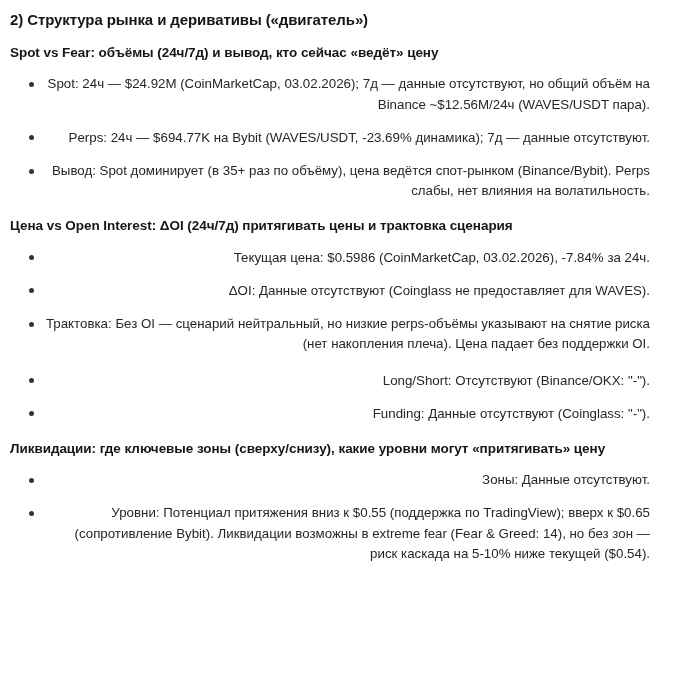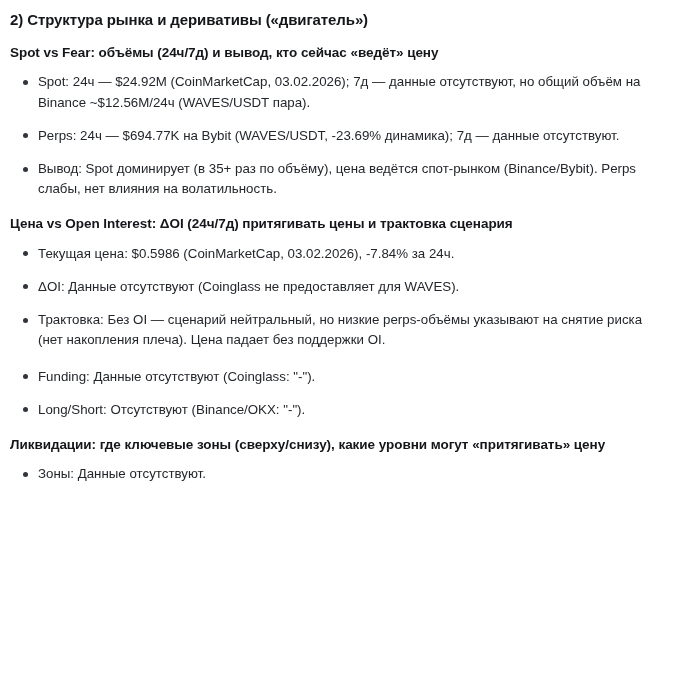--- a/index.html
+++ b/index.html
@@ -33,22 +33,23 @@
     line-height: 1.35;
     margin: 0 0 10px 0;
     color: #14161a;
     letter-spacing: -0.05px;
   }
   .section {
     margin-bottom: 16px;
   }
   ul.bullets {
     list-style: none;
-    margin: 6px;
+    margin: 12px;
     padding: 0;
+    text-align: right;
   }
   ul.bullets > li {
     position: relative;
     padding-left: 22px;
     margin-bottom: 13px;
     font-size: 13.3px;
     line-height: 1.52;
     color: #23272c;
   }
   ul.bullets > li:last-child {
@@ -85,25 +86,26 @@
     <h2 class="section-title">Цена vs Open Interest: ΔOI (24ч/7д) притягивать цены и трактовка сценария</h2>
     <ul class="bullets">
       <li>Текущая цена: $0.5986 (CoinMarketCap, 03.02.2026), -7.84% за 24ч.</li>
       <li>ΔOI: Данные отсутствуют (Coinglass не предоставляет для WAVES).</li>
       <li>Трактовка: Без OI — сценарий нейтральный, но низкие perps-объёмы указывают на снятие риска (нет накопления плеча). Цена падает без поддержки OI.</li>
     </ul>
   </div>
 
   <div class="section">
     <ul class="bullets">
+      <li>Long/Short: Отсутствуют (Binance/OKX: "-").</li>
       <li>Funding: Данные отсутствуют (Coinglass: "-").</li>
-      <li>Long/Short: Отсутствуют (Binance/OKX: "-").</li>
     </ul>
   </div>
 
   <div class="section">
     <h2 class="section-title">Ликвидации: где ключевые зоны (сверху/снизу), какие уровни могут «притягивать» цену</h2>
     <ul class="bullets">
       <li>Зоны: Данные отсутствуют.</li>
+      <li>Уровни: Потенциал притяжения вниз к $0.55 (поддержка по TradingView); вверх к $0.65 (сопротивление Bybit). Ликвидации возможны в extreme fear (Fear &amp; Greed: 14), но без зон — риск каскада на 5-10% ниже текущей ($0.54).</li>
     </ul>
   </div>
 
 </div>
 
 </body></html>

